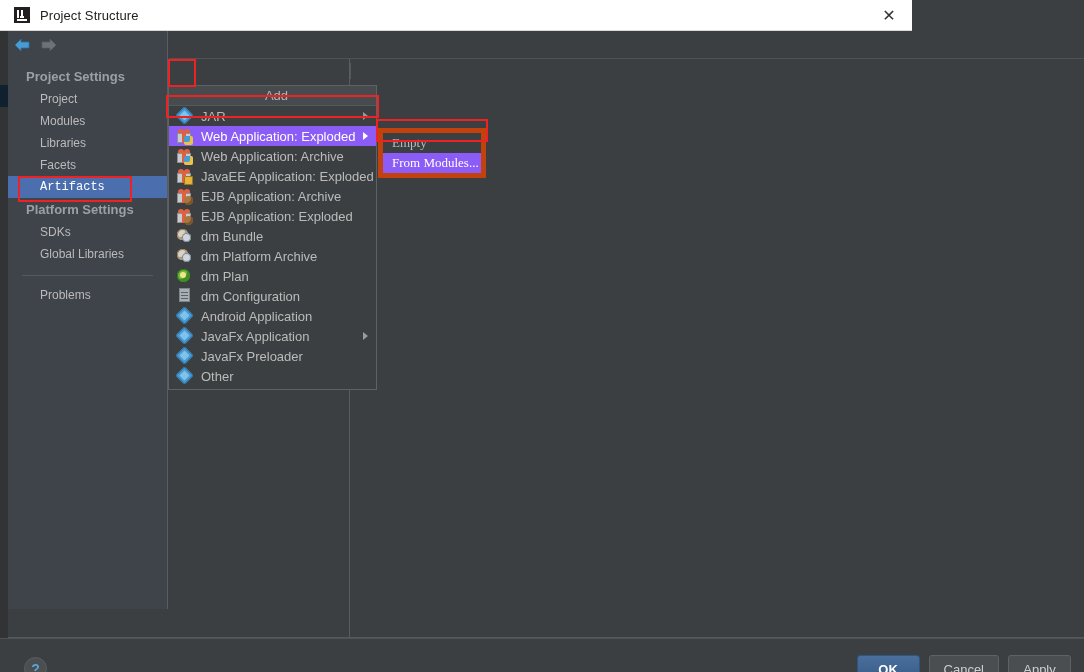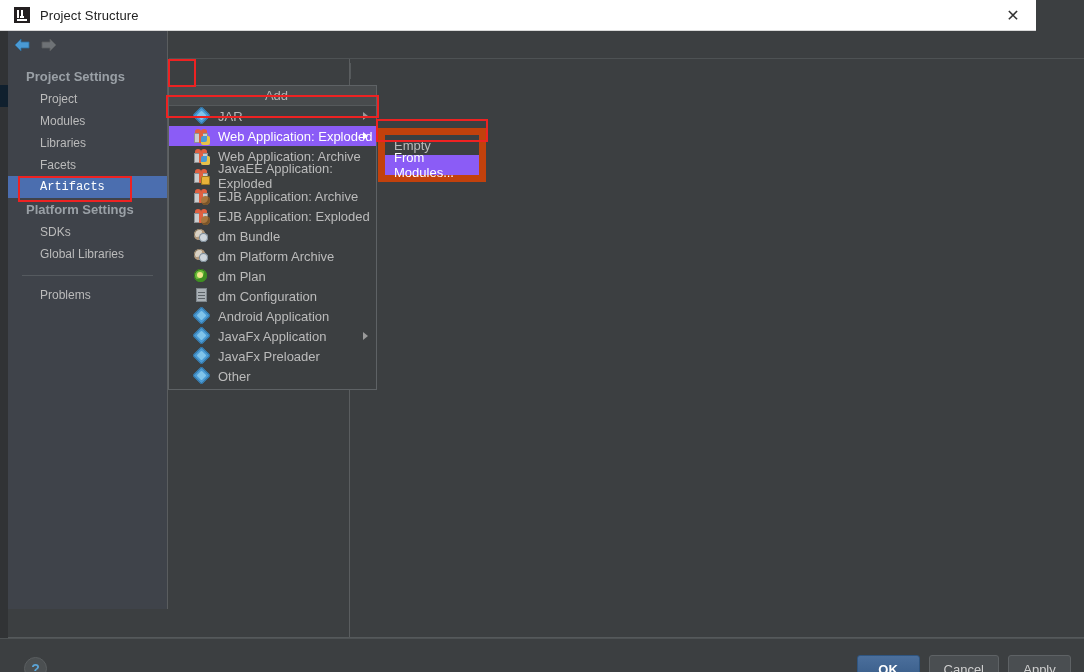--- a/index.html
+++ b/index.html
@@ -11,21 +11,21 @@
   }
   #app {
     position: relative;
     width: 1084px; height: 672px;
     background: #3c3f41;
   }
 
   
   .titlebar {
     position: absolute; left: 0; top: 0;
-    width: 1036px; height: 31px;
+    width: 912px; height: 31px;
     background: #ffffff;
     border-bottom: 1px solid #d8d8d8;
     display: flex; align-items: center;
   }
   .title-icon {
     width: 16px; height: 16px;
     margin-left: 14px; margin-right: 10px;
     position: relative; flex: none;
   }
   .title-icon .ij-box {
@@ -184,21 +184,21 @@
     height: 20px; line-height: 20px;
     text-align: center;
     font-size: 13px; color: #b4b4b4;
     background: #484b4d;
     border-bottom: 1px solid #55595b;
     padding-left: 8px;
   }
   .menu-item {
     height: 20px;
     display: flex; align-items: center;
-    padding-left: 25px;
+    padding-left: 8px;
     font-size: 13px; color: #bbbbbb;
     cursor: pointer;
     position: relative;
   }
   .menu-item.selected {
     background: #8b5cf6;
     color: #ffffff;
   }
   .mi-icon {
     width: 16px; height: 16px;
@@ -281,22 +281,23 @@
     position: absolute; left: 0; top: 0; width: 11px; height: 14px;
     background: #a9b0b5; border: 1px solid #7e868c;
   }
   .ic-doc .l { position: absolute; left: 2px; width: 7px; height: 1px; background: #5c6368; }
 
   
   .submenu {
     position: absolute; left: 378px; top: 97px;
     width: 108px;
     background: #3c3f41;
-    border: 7px solid #c2410c;
+    border: 5px solid #c2410c;
     z-index: 50;
+    font-family: Liberation Serif, serif;
   }
   .submenu .menu-item { padding-left: 9px; }
 
   
   .footer {
     position: absolute; left: 0; top: 607px;
     width: 1084px; height: 65px;
     background: #3c3f41;
   }
   .help-btn {

